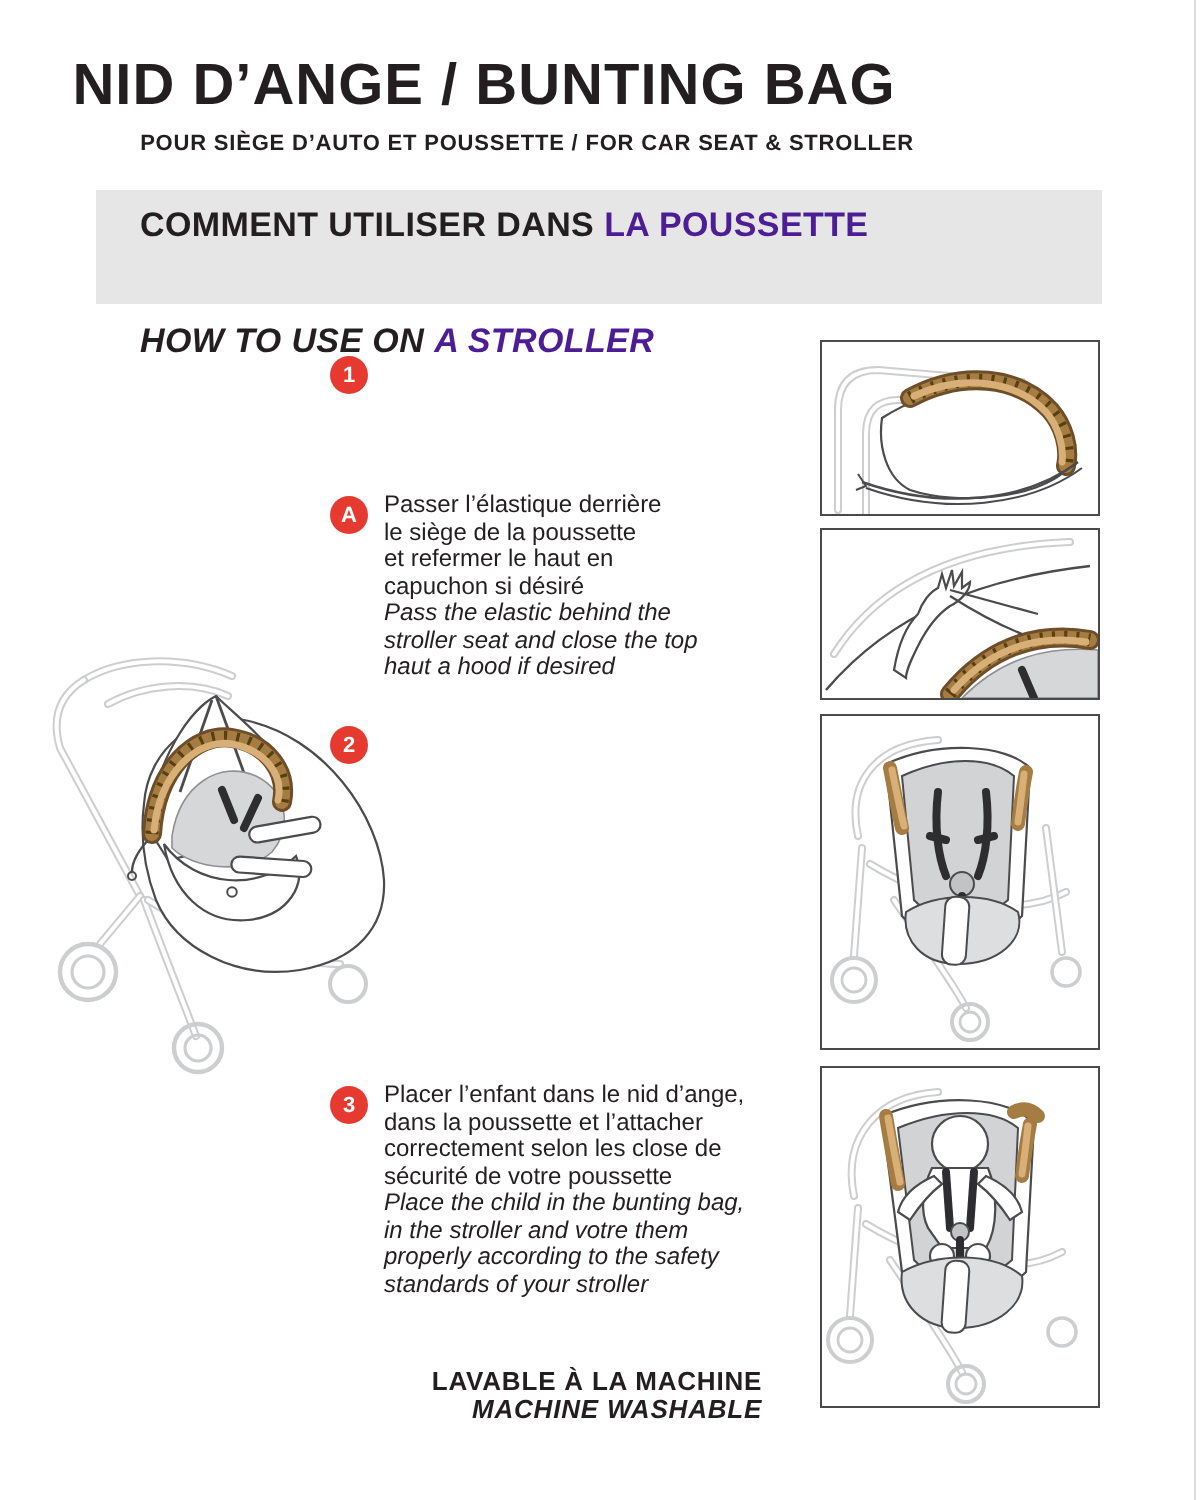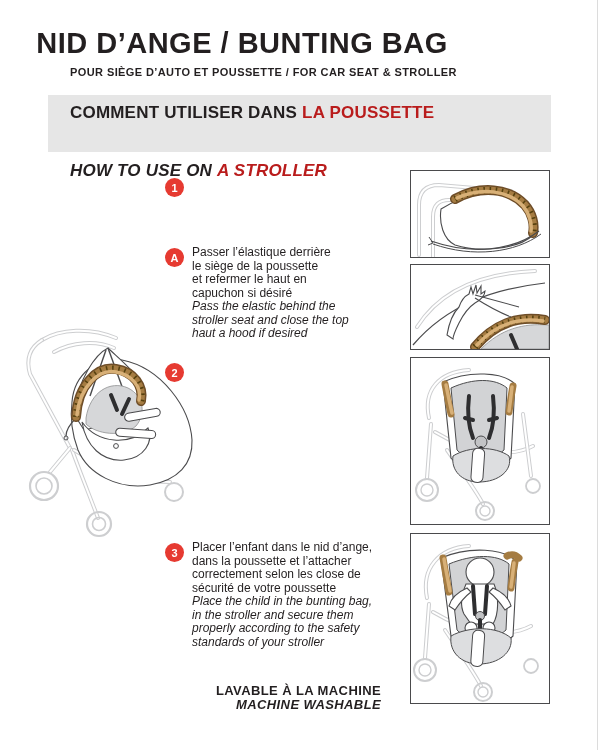--- a/index.html
+++ b/index.html
@@ -8,21 +8,21 @@
     font-family:"Liberation Sans",sans-serif;color:#231f20;overflow:hidden;
   }
   .abs{position:absolute;}
   
   .title{top:27px;left:0;width:484px;text-align:center;font-size:29px;font-weight:700;letter-spacing:.5px;}
   .subtitle{top:66px;left:0;width:527px;text-align:center;font-size:11px;font-weight:700;letter-spacing:.4px;}
   
   .banner{top:95px;left:48px;width:503px;height:57px;background:#e6e6e6;box-sizing:border-box;padding:7px 0 0 22px;}
   .banner .line{font-size:17px;font-weight:700;letter-spacing:.2px;line-height:22px;white-space:nowrap;}
   .banner .en{font-style:italic;margin-top:36px;}
-  .hl{color:#b91c1c;margin-left:5px;}
+  .hl{color:#4c1d95;margin-left:5px;}
   
   .step{display:flex;align-items:flex-start;}
   .badge{width:19px;height:19px;border-radius:50%;background:#e63a31;color:#fff;
          font-size:11px;font-weight:700;display:flex;align-items:center;justify-content:center;
          margin-top:2px;flex:0 0 19px;}
   .step-text{margin-left:8px;font-size:12px;line-height:13.5px;}
   .fr-lines{white-space:pre;}
   .en-lines{white-space:pre;font-style:italic;}
   .step1{top:176px;left:165px;}
   .stepA{top:246px;left:165px;}
@@ -87,21 +87,21 @@
 </div>
 
 <div class="abs step step3">
   <div class="badge">3</div>
   <div class="step-text">
     <div class="fr-lines">Placer l’enfant dans le nid d’ange,
 dans la poussette et l’attacher
 correctement selon les close de
 sécurité de votre poussette</div>
     <div class="en-lines">Place the child in the bunting bag,
-in the stroller and secure them
+in the stroller and votre them
 properly according to the safety
 standards of your stroller</div>
   </div>
 </div>
 
 <div class="abs footer">
   <div class="fr">LAVABLE À LA MACHINE</div>
   <div class="en">MACHINE WASHABLE</div>
 </div>
 

